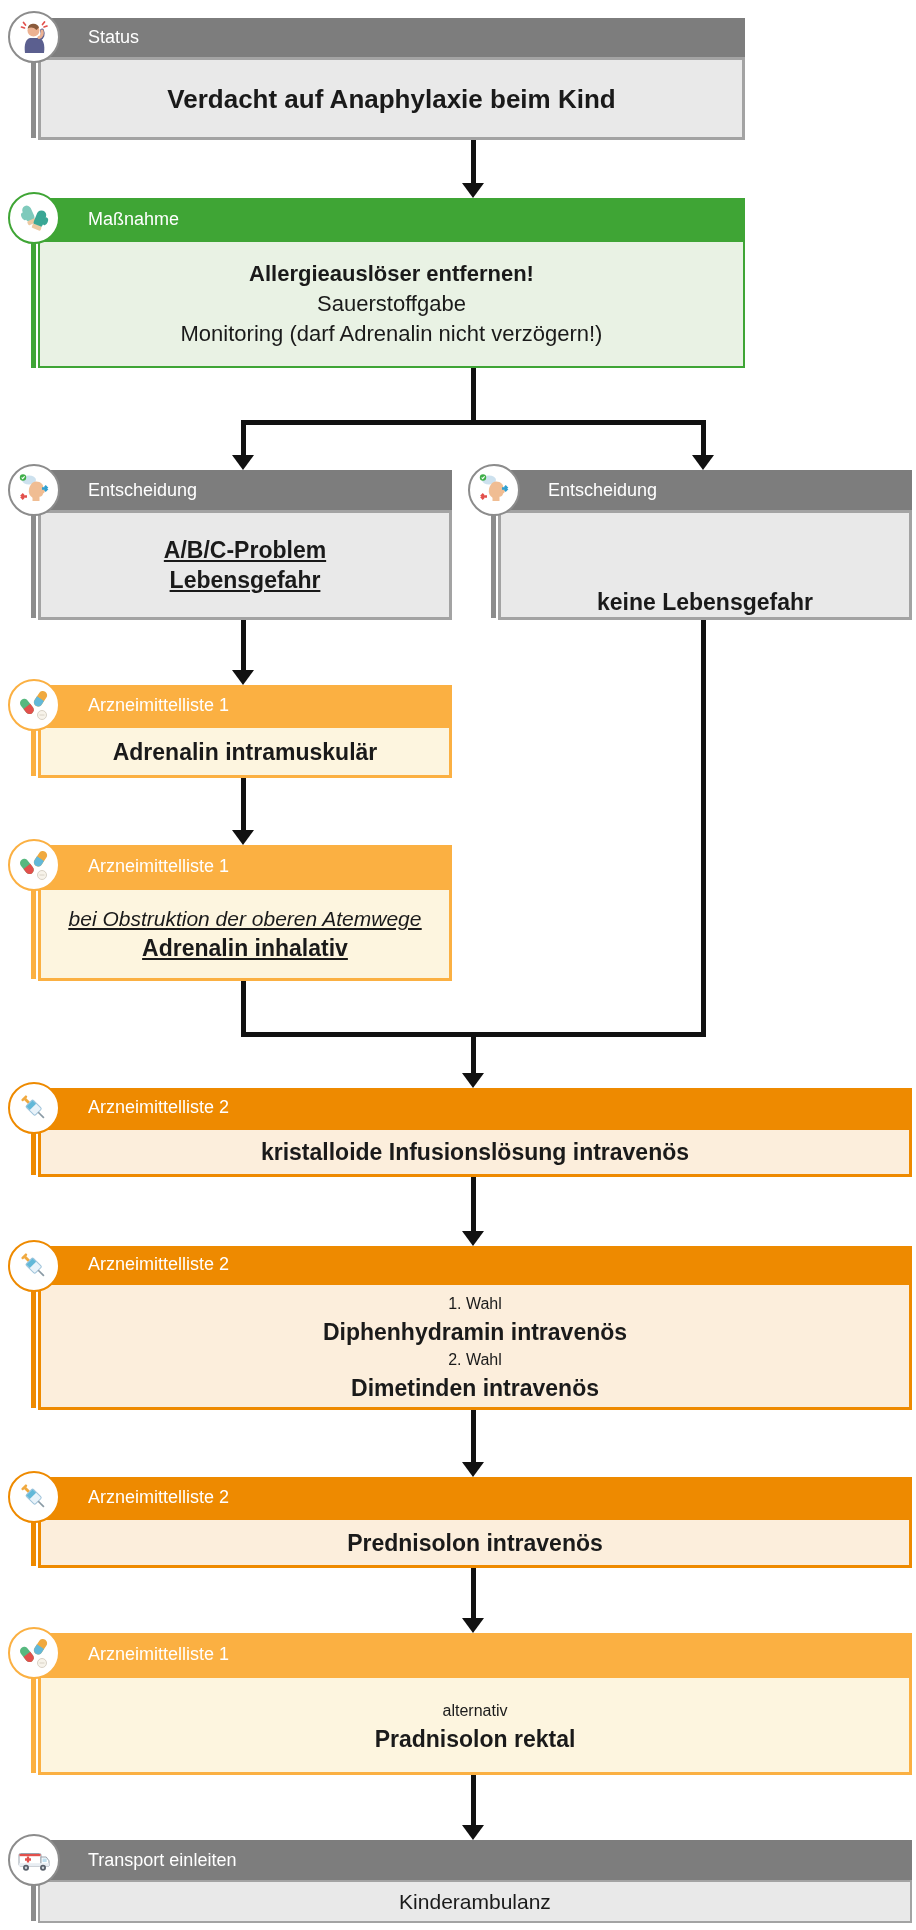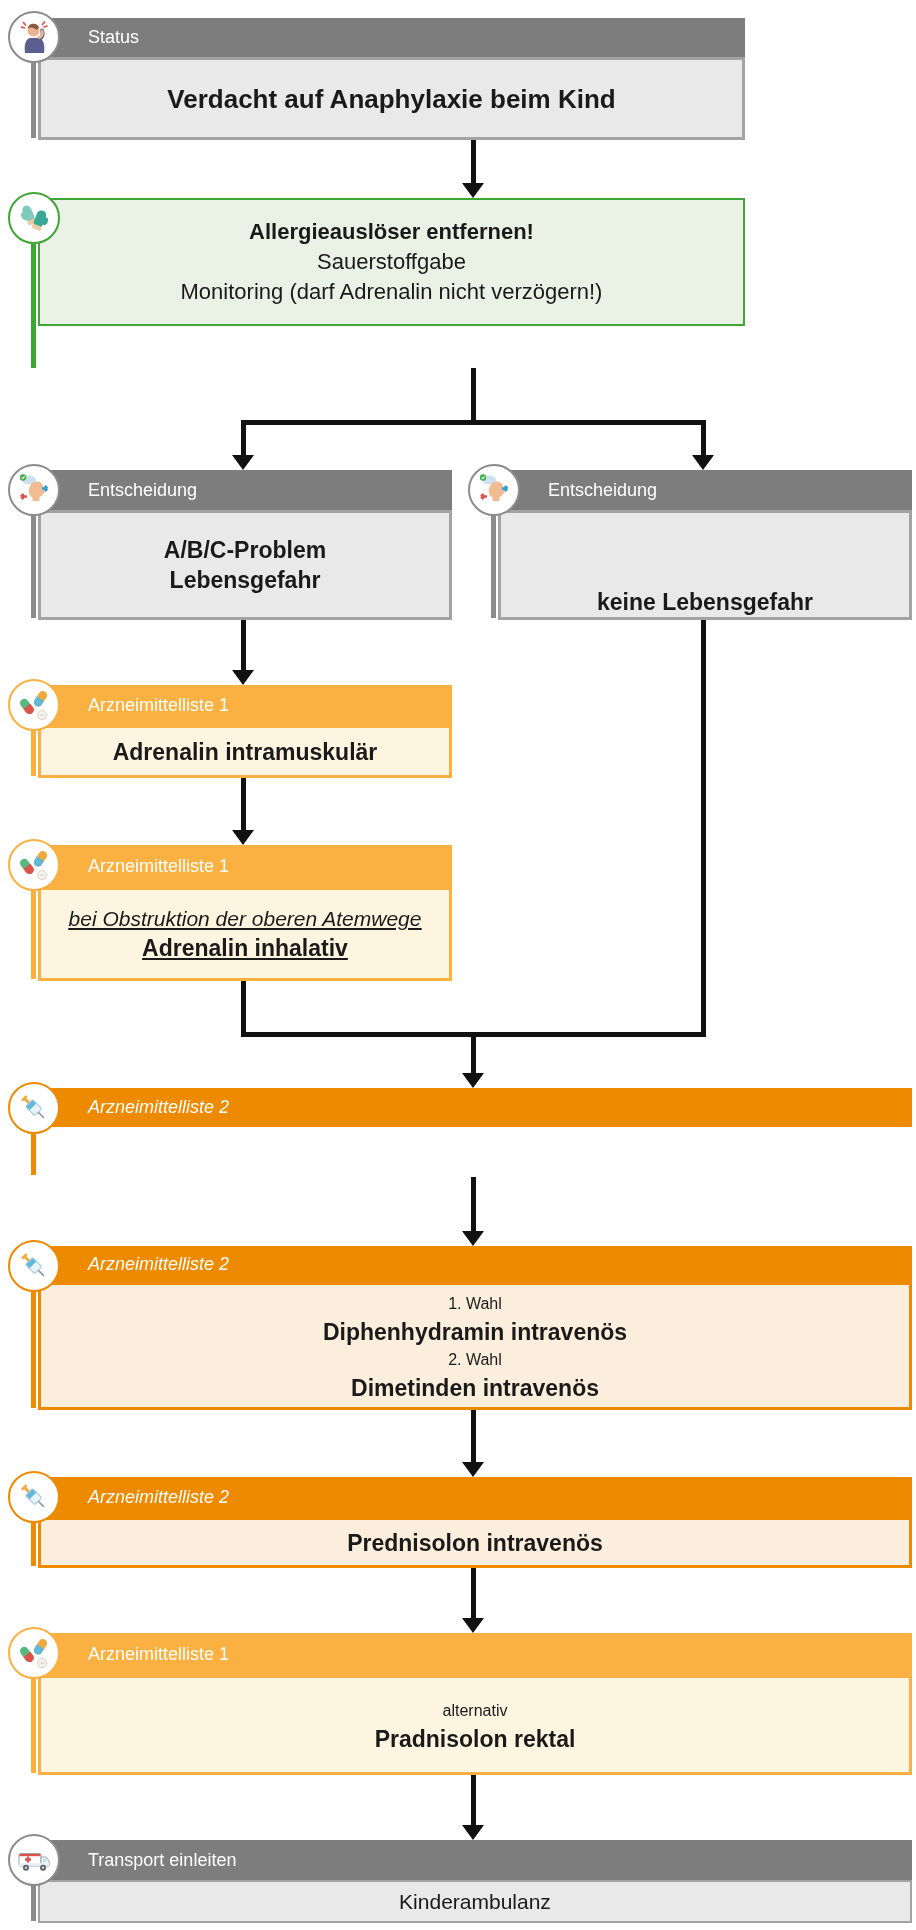--- a/index.html
+++ b/index.html
@@ -12,21 +12,21 @@
   .hdr{position:relative;width:100%;color:#fff;font-size:18px;display:flex;align-items:center;
        padding-left:50px;box-sizing:border-box;white-space:nowrap;}
   .bdy{position:relative;width:100%;box-sizing:border-box;display:flex;flex-direction:column;
        align-items:center;justify-content:center;text-align:center;}
   .v-gray  .hdr{background:var(--gray-header,#7d7d7d);}
   .v-gray  .bdy{background:var(--gray-body,#e9e9e9);border:3px solid var(--gray-border,#a3a3a3);}
   .v-green .hdr{background:var(--green-header,#3fa535);}
   .v-green .bdy{background:var(--green-body,#e9f2e4);border:2px solid var(--green-header,#3fa535);}
   .v-amber .hdr{background:var(--amber-header,#fbb042);}
   .v-amber .bdy{background:var(--amber-body,#fdf5df);border:3px solid var(--amber-header,#fbb042);}
-  .v-orange .hdr{background:var(--orange-header,#ee8a00);font-style:italic;}
+  .v-orange .hdr{background:var(--orange-header,#ee8a00);}
   .v-orange .bdy{background:var(--orange-body,#fceedc);border:3px solid var(--orange-header,#ee8a00);}
 
   
   .t-xl{font-weight:700;font-size:26px;line-height:32px;}
   .t-b {font-weight:700;font-size:23px;line-height:30px;}
   .t-r {font-size:22px;line-height:30px;}
   .t-s {font-size:16px;line-height:28px;}
   .t-iu{font-style:italic;text-decoration:underline;font-size:21px;line-height:28px;}
   .t-k {font-size:21px;line-height:28px;}
 
@@ -77,20 +77,23 @@
         <path d="M28.5 3 l-2 2.5"></path>
           <path d="M31 7 l-3 1"></path>
       </g>
     </svg>
   </div>
 
   <div class="vline" style="left:471px;top:140px;height:44px;"></div>
   <div class="ah" style="left:462px;top:183px;"></div>
 
   <div class="block v-green" style="left:38px;top:198px;width:707px;">
+    <div class="hdr" style="height:42px;">
+      <span>Maßnahme</span>
+    </div>
     <div class="bdy" style="height:128px;">
       <div class="t-r" style="font-weight:700;">Allergieauslöser entfernen!</div>
       <div class="t-r">Sauerstoffgabe</div>
       <div class="t-r">Monitoring (darf Adrenalin nicht verzögern!)</div>
     </div>
   </div>
   <div class="stem s-green" style="left:31px;top:241px;height:127px;"></div>
   <div class="badge b-green" style="left:8px;top:192px;">
     <svg viewBox="0 0 36 36" aria-hidden="true">
       <g transform="rotate(-24 13 14)">
@@ -110,21 +113,21 @@
   <div class="hline" style="left:241px;top:420px;width:465px;"></div>
   <div class="vline" style="left:241px;top:420px;height:38px;"></div>
   <div class="ah" style="left:232px;top:455px;"></div>
   <div class="vline" style="left:701px;top:420px;height:38px;"></div>
   <div class="ah" style="left:692px;top:455px;"></div>
 
   <div class="block v-gray" style="left:38px;top:470px;width:414px;">
     <div class="hdr" style="height:40px;">
       <span>Entscheidung</span>
     </div>
-    <div class="bdy" style="height:110px;">
+    <div class="bdy" style="height:110px;text-decoration:underline;">
       <div class="t-b">A/B/C-Problem</div>
       <div class="t-b">Lebensgefahr</div>
     </div>
   </div>
   <div class="stem s-gray" style="left:31px;top:513px;height:105px;"></div>
   <div class="badge b-gray" style="left:8px;top:464px;">
     <svg viewBox="0 0 36 36" aria-hidden="true">
       <ellipse cx="13" cy="8" rx="7" ry="4.5" fill="#cde1ee"></ellipse>
       <circle cx="7" cy="5.5" r="3.2" fill="#3fae49"></circle>
       <path d="M5.6 5.5 l1.1 1.2 l1.9 -2.3" stroke="#fff" stroke-width="1.1" fill="none"></path>
@@ -211,20 +214,23 @@
 
   <div class="vline" style="left:241px;top:981px;height:56px;"></div>
   <div class="vline" style="left:701px;top:620px;height:417px;"></div>
   <div class="hline" style="left:241px;top:1032px;width:465px;"></div>
   <div class="vline" style="left:471px;top:1032px;height:42px;"></div>
   <div class="ah" style="left:462px;top:1073px;"></div>
 
   <div class="block v-orange" style="left:38px;top:1088px;width:874px;">
     <div class="hdr" style="height:39px;">
       <span>Arzneimittelliste 2</span>
+    </div>
+    <div class="bdy" style="height:50px;">
+      <div class="t-b">kristalloide Infusionslösung intravenös</div>
     </div>
   </div>
   <div class="stem s-orange" style="left:31px;top:1131px;height:44px;"></div>
   <div class="badge b-orange" style="left:8px;top:1082px;">
     <svg viewBox="0 0 36 36" aria-hidden="true">
       <g transform="rotate(-45 18 18)">
         <rect x="14.5" y="3" width="7" height="2.5" rx="1" fill="#f0a93f"></rect>
         <rect x="16.6" y="5" width="2.8" height="6" fill="#f0a93f"></rect>
         <rect x="13" y="11" width="10" height="13" rx="1.5" fill="#e9f3fa" stroke="#9fc3da" stroke-width="1"></rect>
         <rect x="13.5" y="11.5" width="9" height="5" fill="#62b8d8"></rect>

